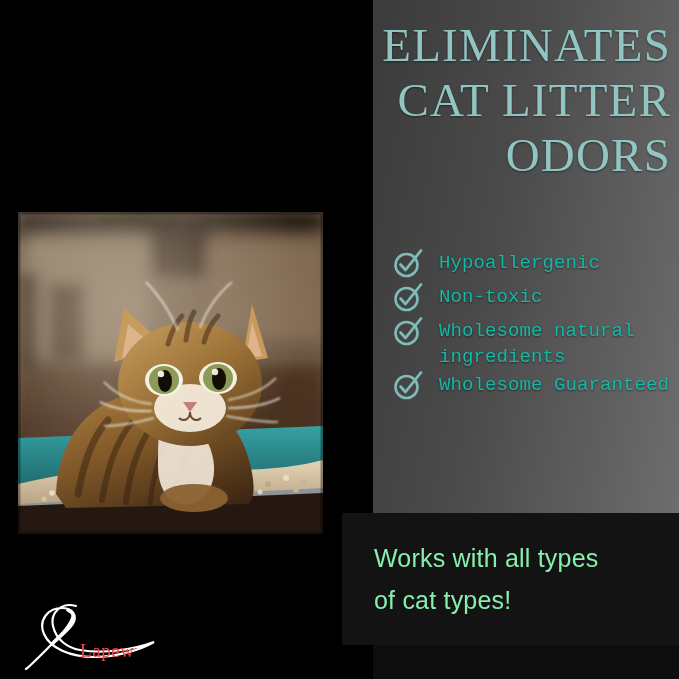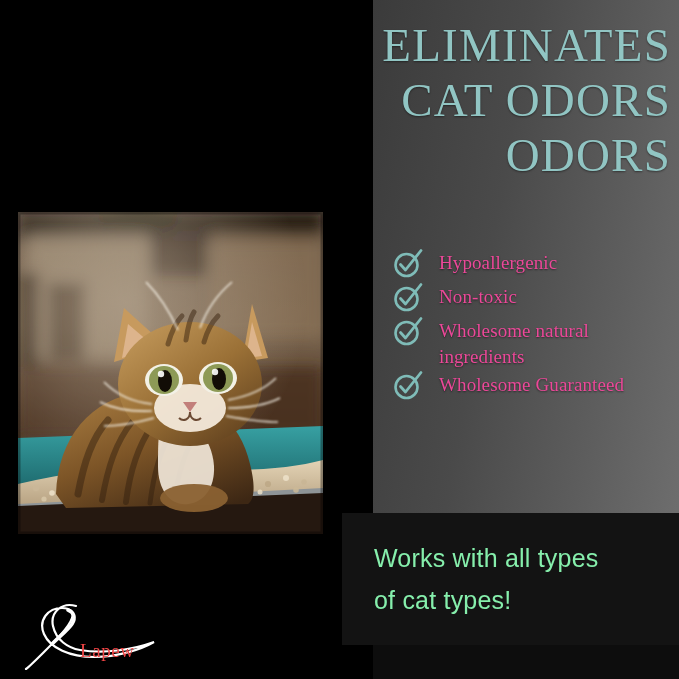--- a/index.html
+++ b/index.html
@@ -81,22 +81,22 @@
     width: 32px;
     height: 32px;
     margin-right: 15px;
     position: relative;
     top: -3px;
   }
   .check-icon svg { display: block; width: 32px; height: 32px; }
   .bullet-label {
     font-size: 19px;
     line-height: 26px;
-    color: #ec4899;
-    font-family: Liberation Serif, serif;
+    color: #14b8a6;
+    font-family: Liberation Mono, monospace;
     letter-spacing: 0.1px;
     text-shadow: 0 1px 2px rgba(0,0,0,0.5);
   }
 
   
   .callout {
     position: absolute;
     left: 342px;
     top: 513px;
     width: 337px;
@@ -139,21 +139,21 @@
 <body>
 
 <div id="ad">
 
   <div class="bg-left"></div>
   <div class="bg-right"></div>
   <div class="bg-right-bottomfade"></div>
 
   <div class="headline">
     <span class="hl-line">ELIMINATES</span>
-    <span class="hl-line">CAT ODORS</span>
+    <span class="hl-line">CAT LITTER</span>
     <span class="hl-line">ODORS</span>
   </div>
 
   <div class="photo">
     <svg viewBox="0 0 305 322" preserveAspectRatio="xMidYMid slice">
       <defs>
         <linearGradient id="roomBg" x1="0" y1="0" x2="0" y2="1">
           <stop offset="0%" stop-color="#6d5a48"></stop>
           <stop offset="35%" stop-color="#7b6650"></stop>
           <stop offset="62%" stop-color="#55402e"></stop>

